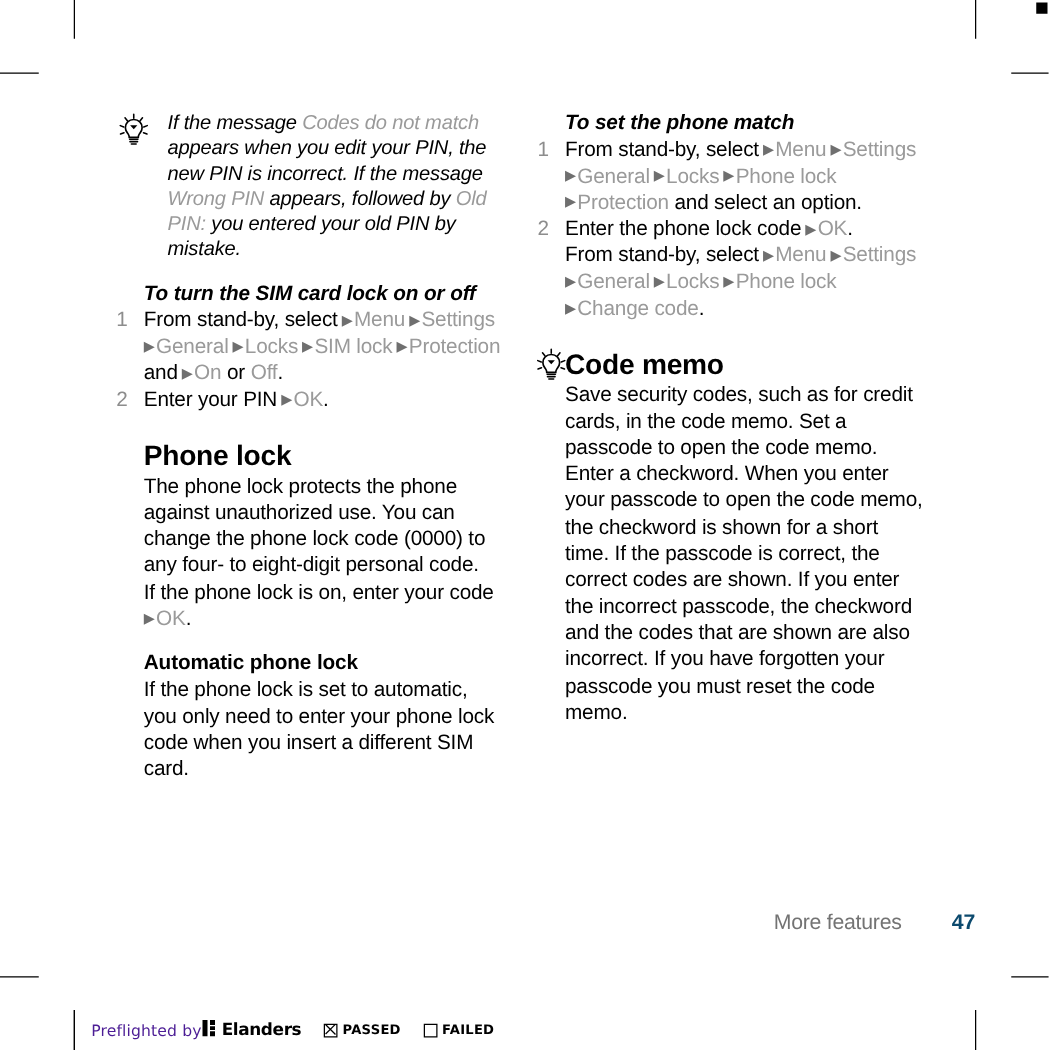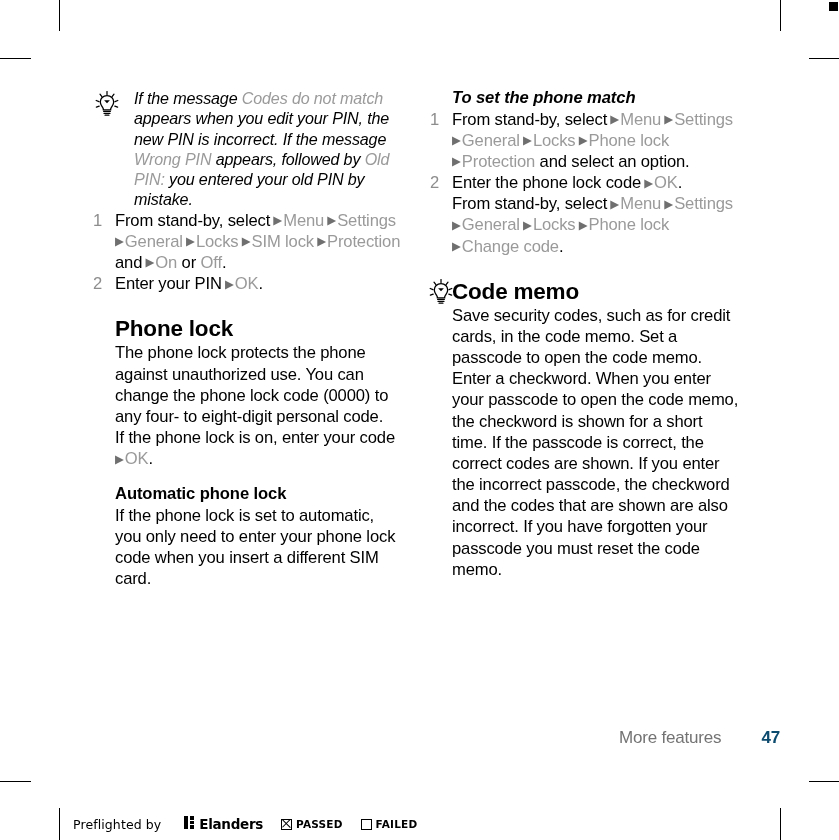--- a/index.html
+++ b/index.html
@@ -157,26 +157,26 @@
     height: 32px;
     display: flex;
     align-items: center;
     padding-left: 14px;
     font-size: 13px;
   }
   .preflight .pf-label {
     font-family: "DejaVu Sans", sans-serif;
     font-size: 12.5px;
     letter-spacing: 0.1px;
-    color: #000000;
+    color: #4c1d95;
   }
   .preflight .pf-logo {
     display: inline-flex;
     align-items: flex-start;
-    margin-left: 23px;
+    margin-left: 1px;
   }
   .pf-mark {
     position: relative;
     width: 12px;
     height: 13px;
     margin-right: 3px;
   }
   .pf-mark i {
     position: absolute;
     background: #000;
@@ -273,20 +273,21 @@
         <span>new PIN is incorrect. If the message</span>
         <span class="g">Wrong PIN</span>
         <span>appears, followed by</span>
         <span class="g">Old</span>
         <span class="g">PIN:</span>
         <span>you entered your old PIN by</span>
         <span>mistake.</span>
       </span>
     </div>
 
+    <div class="h2">To turn the SIM card lock on or off</div>
     <ol class="steps">
       <li>
         <span class="num">1</span><span>From stand-by, select</span><span class="arw"> ▶</span><span class="g">Menu</span><span class="arw"> ▶</span><span class="g">Settings</span><span class="arw"> ▶</span><span class="g">General</span><span class="arw"> ▶</span><span class="g">Locks</span><span class="arw"> ▶</span><span class="g">SIM lock</span><span class="arw"> ▶</span><span class="g">Protection</span>
         <span>and</span><span class="arw"> ▶</span><span class="g">On</span>
         <span>or</span>
         <span class="g">Off</span><span>.</span>
       </li>
       <li>
         <span class="num">2</span><span>Enter your PIN</span><span class="arw"> ▶</span><span class="g">OK</span><span>.</span>
       </li>

